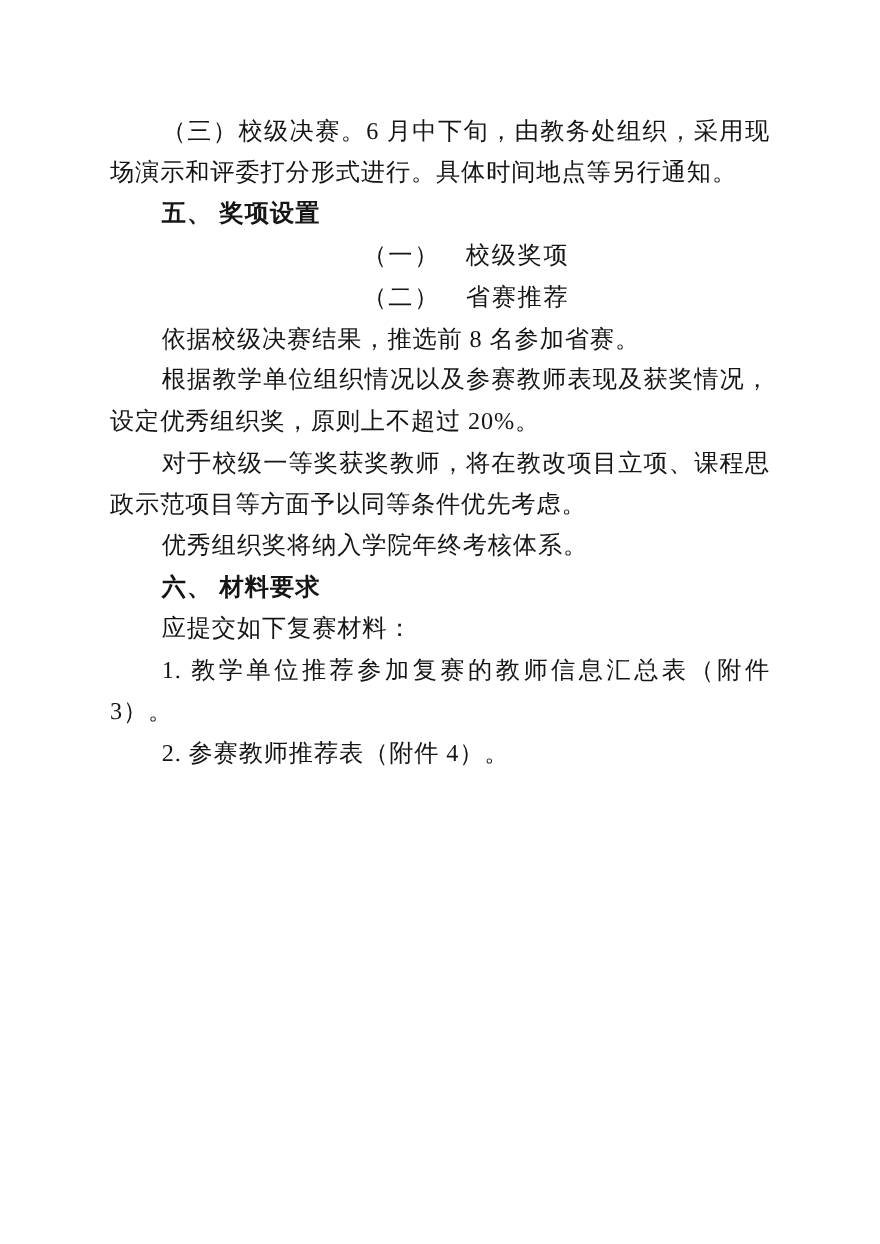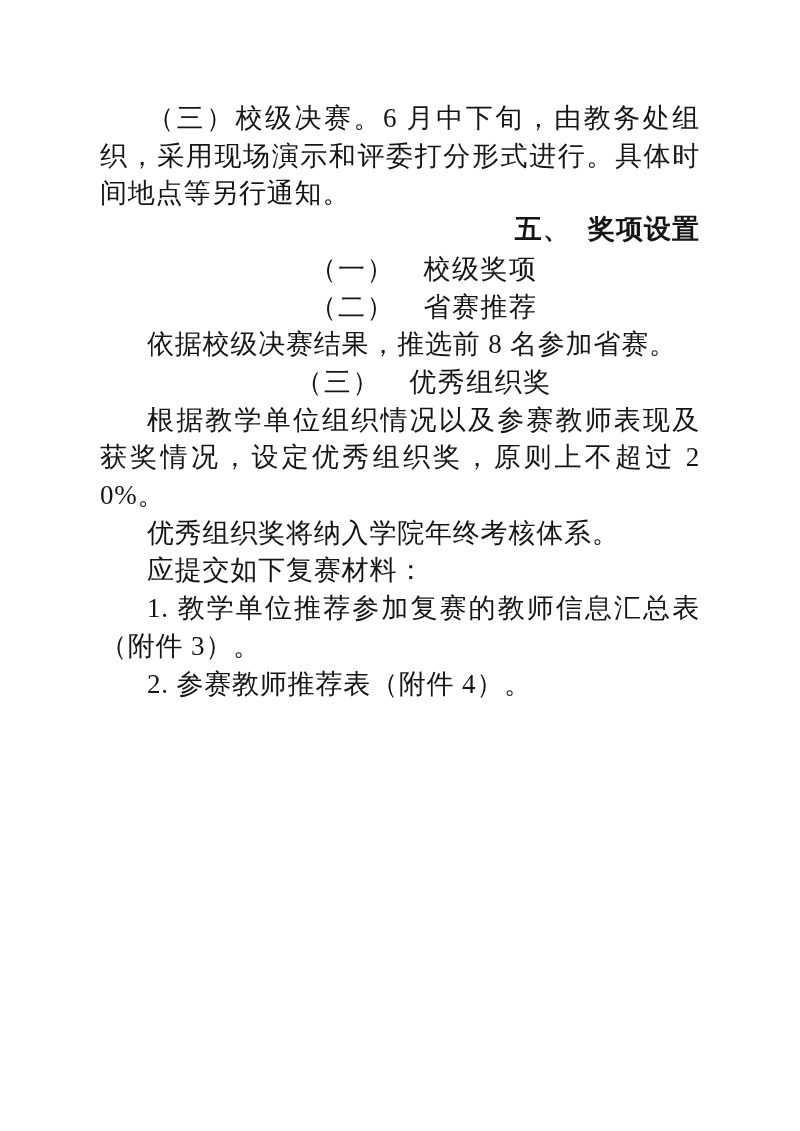--- a/index.html
+++ b/index.html
@@ -18,50 +18,51 @@
   }
   .content {
     position: absolute;
     left: 100px;
     top: 100px;
     width: 600px;
   }
   .content p {
     margin: 0;
     padding: 0;
-    font-size: 27px;
+    font-size: 22px;
     line-height: 37.7px;
     letter-spacing: 0.8px;
     text-align: justify;
     text-indent: 47px; 
     word-break: break-all;
   }
   
   .content p.h1 {
-    font-family: Liberation Mono, monospace;
+    font-family: Liberation Serif, serif;
     font-weight: 700;
-    text-align: right;
+    text-align: left;
     letter-spacing: 1px;
   }
   
   .content p.h2 {
     text-align: center;
     letter-spacing: 1.5px;
   }
 </style>
 </head>
 <body>
 
 <div class="page">
   <div class="content">
     <p>（三）校级决赛。6 月中下旬，由教务处组织，采用现场演示和评委打分形式进行。具体时间地点等另行通知。</p>
     <p class="h1">五、 奖项设置</p>
     <p class="h2">（一）　校级奖项</p>
     <p class="h2">（二）　省赛推荐</p>
     <p>依据校级决赛结果，推选前 8 名参加省赛。</p>
-    <p class="h2">（三）　优秀组织奖</p>
     <p>根据教学单位组织情况以及参赛教师表现及获奖情况，设定优秀组织奖，原则上不超过 20%。</p>
+    <p>对于校级一等奖获奖教师，将在教改项目立项、课程思政示范项目等方面予以同等条件优先考虑。</p>
     <p>优秀组织奖将纳入学院年终考核体系。</p>
+    <p class="h1">六、 材料要求</p>
     <p>应提交如下复赛材料：</p>
     <p>1. 教学单位推荐参加复赛的教师信息汇总表（附件 3）。</p>
     <p>2. 参赛教师推荐表（附件 4）。</p>
   </div>
 </div>
 
 </body></html>

